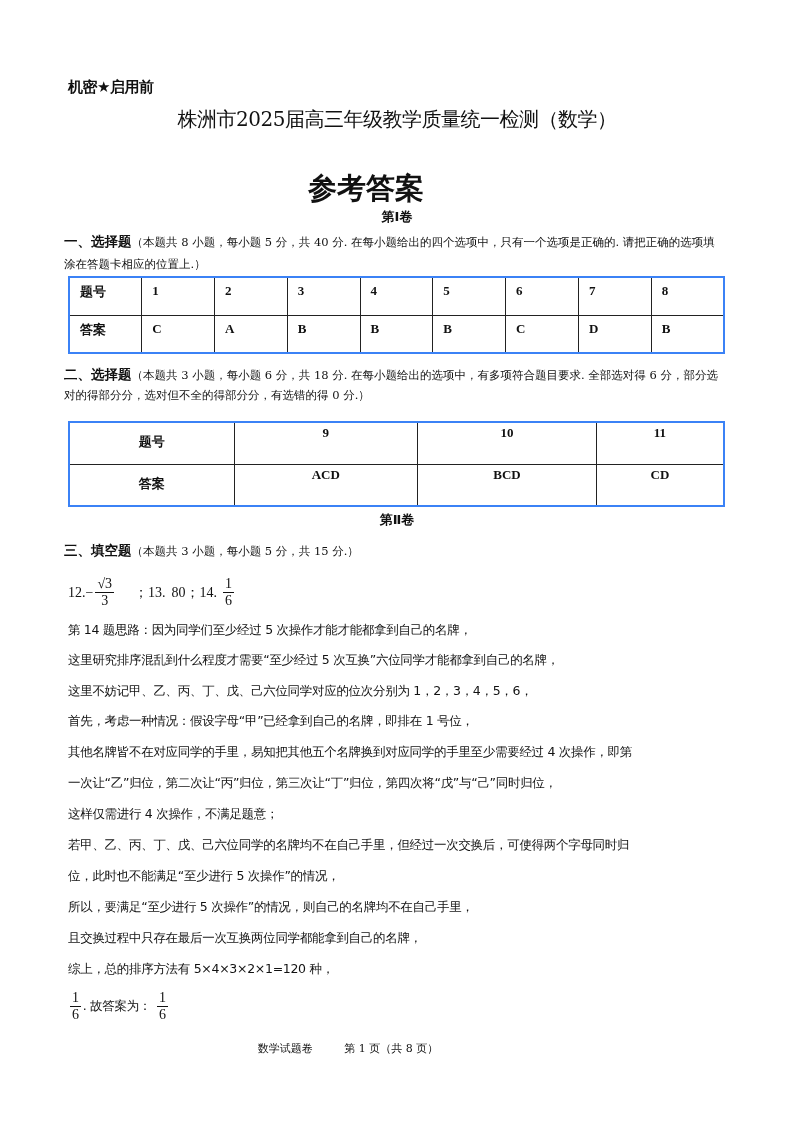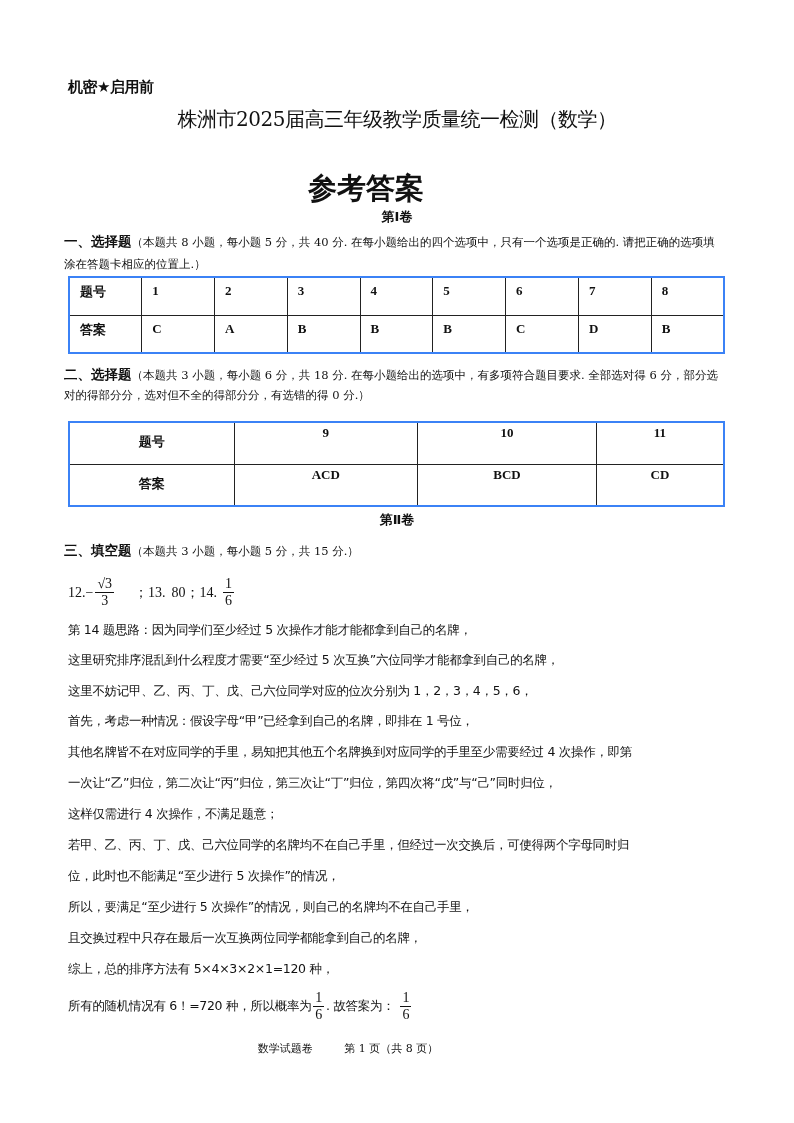--- a/index.html
+++ b/index.html
@@ -121,21 +121,20 @@
 <div class="abs body-line" style="top:744px;">其他名牌皆不在对应同学的手里，易知把其他五个名牌换到对应同学的手里至少需要经过 4 次操作，即第</div>
 <div class="abs body-line" style="top:775px;">一次让“乙”归位，第二次让“丙”归位，第三次让“丁”归位，第四次将“戊”与“己”同时归位，</div>
 <div class="abs body-line" style="top:806px;">这样仅需进行 4 次操作，不满足题意；</div>
 <div class="abs body-line" style="top:837px;">若甲、乙、丙、丁、戊、己六位同学的名牌均不在自己手里，但经过一次交换后，可使得两个字母同时归</div>
 <div class="abs body-line" style="top:868px;">位，此时也不能满足“至少进行 5 次操作”的情况，</div>
 <div class="abs body-line" style="top:899px;">所以，要满足“至少进行 5 次操作”的情况，则自己的名牌均不在自己手里，</div>
 <div class="abs body-line" style="top:930px;">且交换过程中只存在最后一次互换两位同学都能拿到自己的名牌，</div>
 <div class="abs body-line" style="top:961px;">综上，总的排序方法有 5×4×3×2×1=120 种，</div>
 
 <div class="abs body-line" style="top:990px; display:flex; align-items:center;">
-  <span>所有的随机情况有 6！=720 种，所以概率为</span>
   <span class="frac">
     <span class="num">1</span>
     <span class="den">6</span>
   </span>
   <span>.  故答案为：</span>
   <span class="frac" style="margin-left:6px;">
     <span class="num">1</span>
     <span class="den">6</span>
   </span>
 </div>

